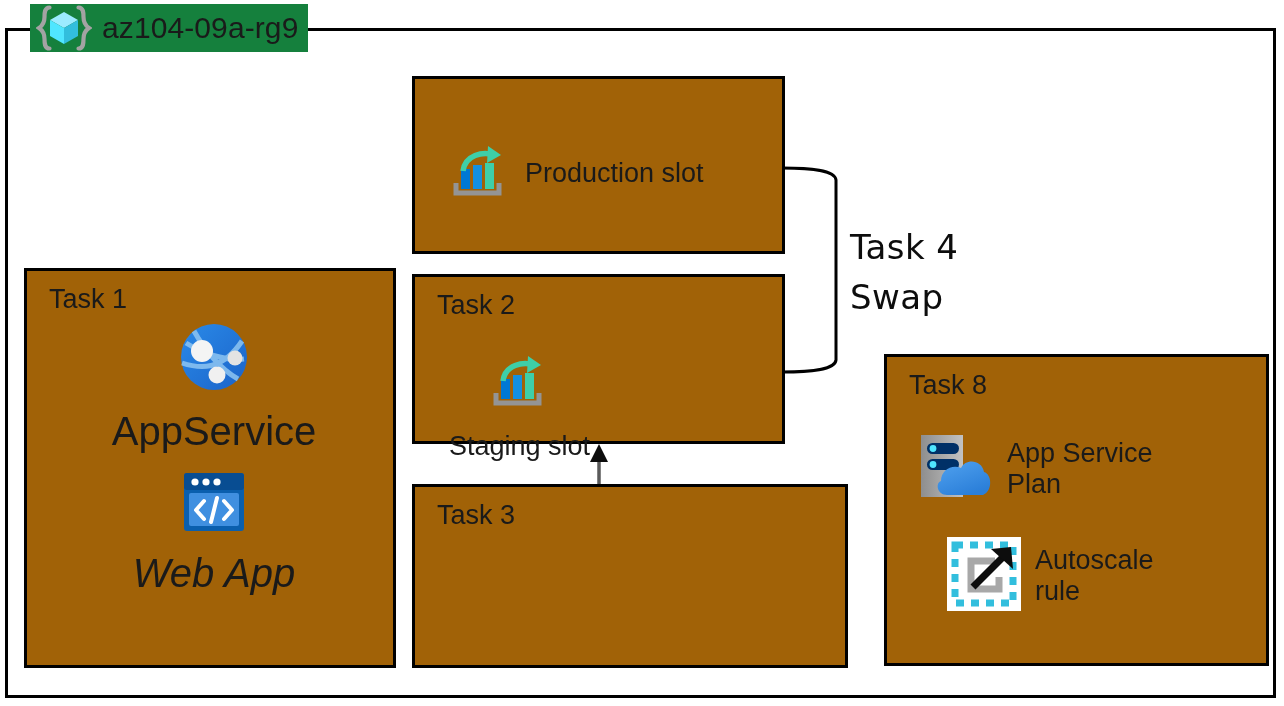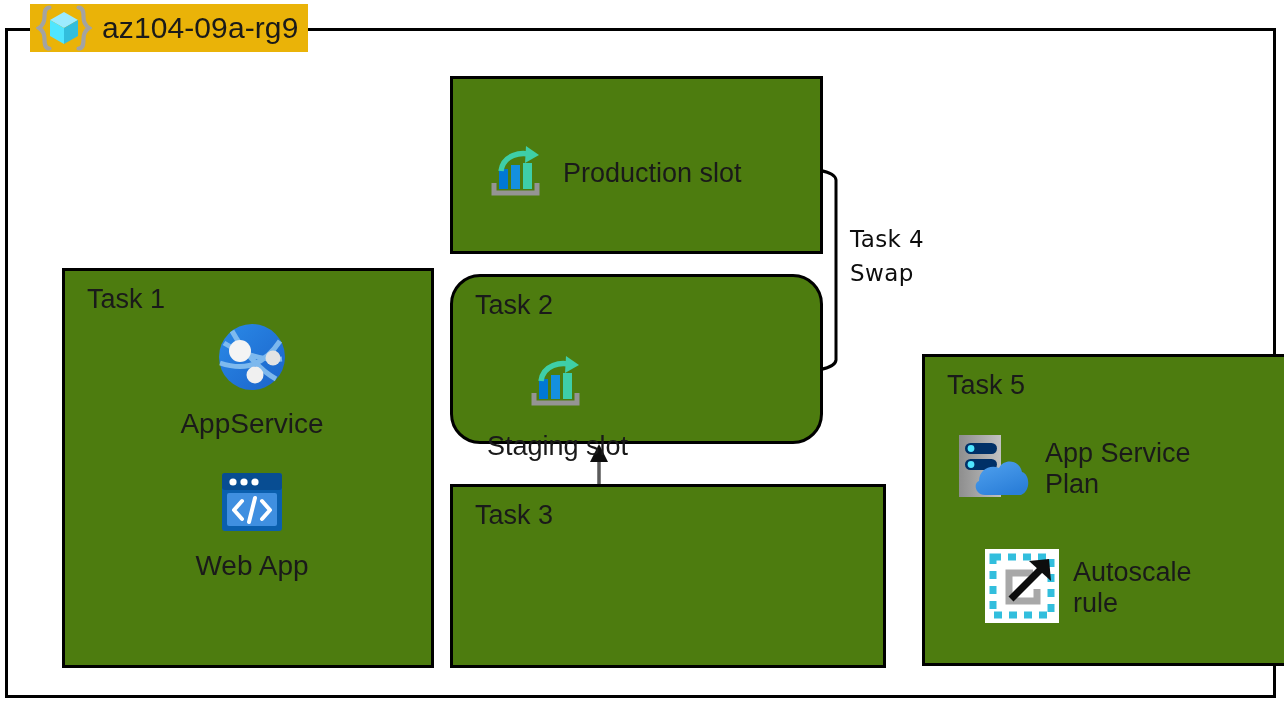--- a/index.html
+++ b/index.html
@@ -29,21 +29,21 @@
 
   
   #rg-title-plate {
     position: absolute;
     left: 30px;
     top: 4px;
     height: 48px;
     display: flex;
     align-items: center;
     gap: 10px;
-    background: #eab308;
+    background: #15803d;
     padding: 0 10px 0 6px;
     z-index: 5;
   }
   #rg-title-text {
     font-size: 30px;
     color: #1a1a1a;
     line-height: 1;
     white-space: nowrap;
     letter-spacing: 0.1px;
   }
@@ -52,25 +52,24 @@
   .rg-icon {
     position: relative;
     width: 56px;
     height: 48px;
     flex: none;
   }
 
   
   .card {
     position: absolute;
-    background: #4d7c0f;
+    background: #a16207;
     border: 3px solid #000000;
     box-sizing: border-box;
     z-index: 2;
-    margin-left: 38px;
   }
   .card-title {
     position: absolute;
     left: 22px;
     top: 14px;
     font-size: 27px;
     color: #1a1a1a;
     line-height: 1.1;
     white-space: nowrap;
   }
@@ -91,48 +90,48 @@
 
   
   .stack {
     position: absolute;
     display: flex;
     flex-direction: column;
     align-items: center;
     gap: 10px;
   }
   .stack-label {
-    font-size: 28px;
+    font-size: 40px;
     color: #1a1a1a;
     line-height: 1.1;
     white-space: nowrap;
     text-align: center;
   }
 
   
   #card-production { left: 412px;  top: 76px;  width: 373px; height: 178px; }
   #card-task1      { left: 24px;   top: 268px; width: 372px; height: 400px; padding-left: 48px; }
-  #card-task2      { left: 412px;  top: 274px; width: 373px; height: 170px; border-radius: 30px; }
+  #card-task2      { left: 412px;  top: 274px; width: 373px; height: 170px; }
   #card-task3      { left: 412px;  top: 484px; width: 436px; height: 184px; }
   #card-task5      { left: 884px;  top: 354px; width: 385px; height: 312px; }
 
   
   #swap-connector {
     position: absolute;
     left: 780px;
     top: 150px;
     width: 70px;
     height: 240px;
     z-index: 1;
   }
   #swap-label {
     position: absolute;
     left: 850px;
     top: 222px;
-    font-size: 23px;
+    font-size: 34px;
     color: #0d0d0d;
     line-height: 1.48;
     white-space: pre-line;
     font-family: "DejaVu Sans", sans-serif;
     letter-spacing: 0.4px;
   }
 
   
   #arrow-task3-task2 {
     position: absolute;
@@ -141,24 +140,24 @@
     width: 26px;
     height: 44px;
     z-index: 1;
   }
 
   
   #row-production { left: 34px;  top: 62px; }
   #row-staging    { left: 34px;  top: 74px; flex-direction: column; }
   #row-externalgit{ left: 30px;  top: 78px; }
   #row-asp        { left: 26px;  top: 72px; justify-content: center; }
-  #row-autoscale  { left: 26px;  top: 192px; padding-left: 34px; }
+  #row-autoscale  { left: 26px;  top: 180px; padding-left: 34px; }
 
   #stack-appservice { left: 82px; top: 48px; width: 210px; }
-  #stack-webapp     { left: 82px; top: 198px; width: 210px; }
+  #stack-webapp     { left: 82px; top: 198px; width: 210px; font-style: italic; }
 
   .icon-box { flex: none; display: block; }
 </style>
 </head>
 <body>
 
 <div id="rg-frame"></div>
 
 <div id="rg-title-plate">
   <span class="rg-icon">
@@ -258,21 +257,21 @@
     </span>
     <span class="row-label">Staging slot</span>
   </div>
 </div>
 
 <div class="card" id="card-task3">
   <div class="card-title">Task 3</div>
 </div>
 
 <div class="card" id="card-task5">
-  <div class="card-title">Task 5</div>
+  <div class="card-title">Task 8</div>
 
   <div class="row" id="row-asp">
     <span class="icon-box">
       <svg width="80" height="76" viewBox="0 0 80 76" xmlns="http://www.w3.org/2000/svg">
         <defs>
           <linearGradient id="srvGrad" x1="0" y1="0" x2="1" y2="0">
             <stop offset="0%" stop-color="#8e8e8e"></stop>
             <stop offset="100%" stop-color="#c2c2c2"></stop>
           </linearGradient>
           <linearGradient id="cldGrad" x1="0" y1="0" x2="0.6" y2="1">

